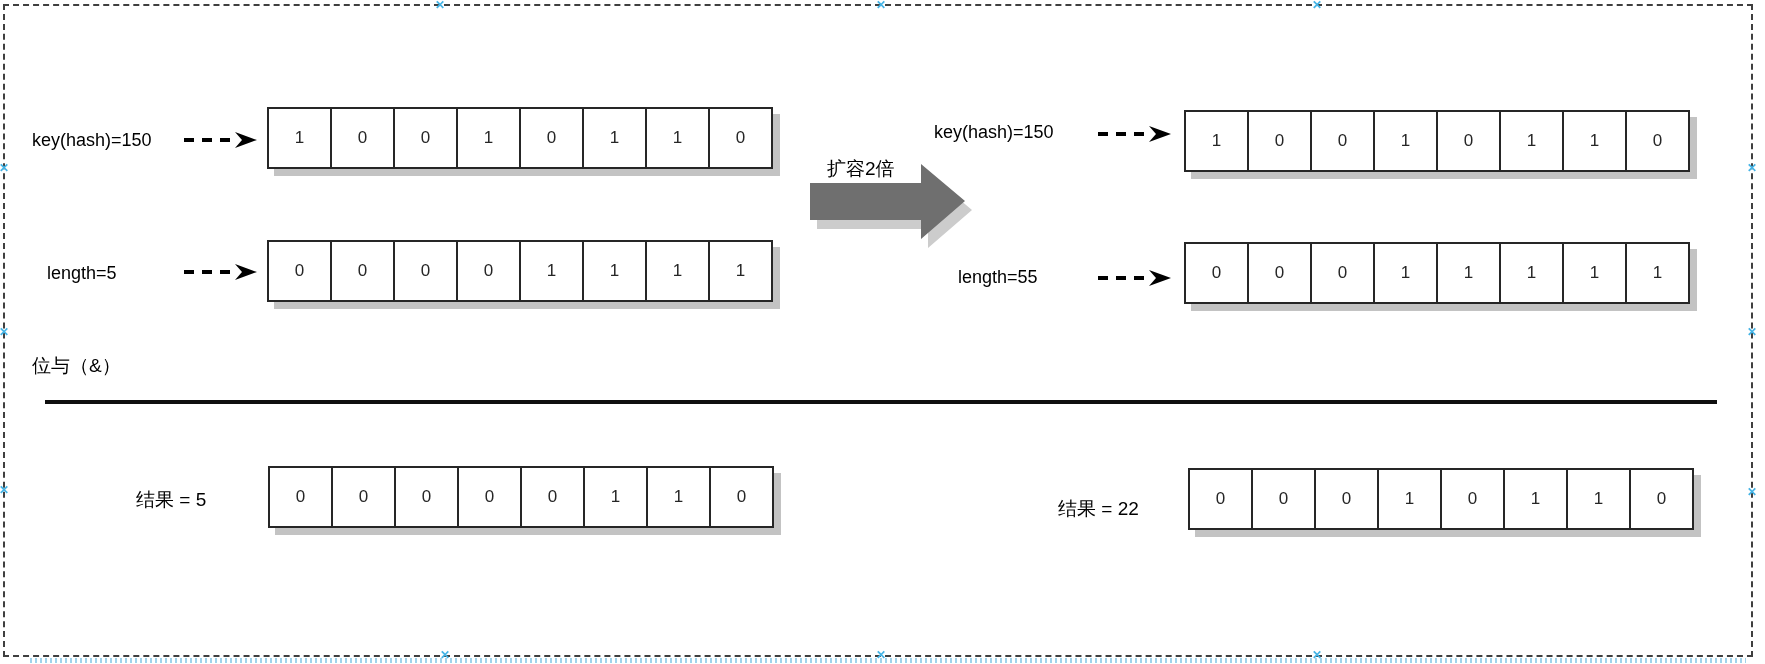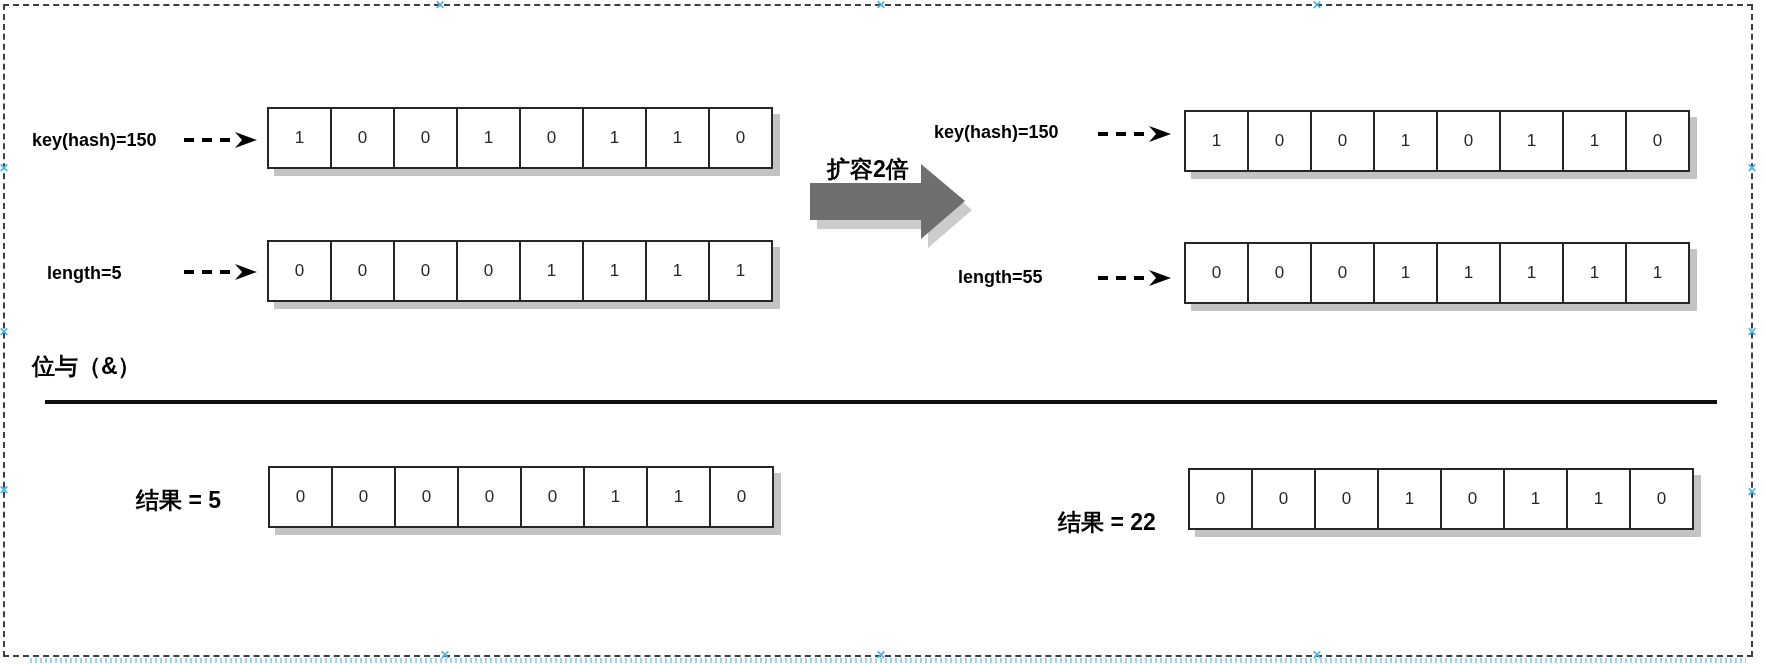--- a/index.html
+++ b/index.html
@@ -9,24 +9,24 @@
   }
   .frame{
     position:absolute;left:3px;top:4px;width:1746px;height:649px;
     border:2px dashed #3f3f3f;pointer-events:none;
   }
   .handle{
     position:absolute;color:#45b4e6;font-size:12px;font-weight:bold;
     transform:translate(-50%,-50%);line-height:1;z-index:5;
   }
   .label{
-    position:absolute;font-weight:bold;font-size:18px;color:#000;
+    position:absolute;font-weight:normal;font-size:18px;color:#000;
     white-space:nowrap;line-height:22px;
   }
-  .label.cjk{font-size:23px}
+  .label.cjk{font-size:19px}
   .bitrow{
     position:absolute;display:flex;background:#fff;
     border:2px solid #262626;height:58px;
     box-shadow:7px 7px 0 #c3c3c3;
   }
   .cell{
     width:61px;display:flex;align-items:center;justify-content:center;
     font-size:17px;color:#262626;border-left:2px solid #262626;
     background:#fff;
   }
@@ -152,21 +152,21 @@
   <div class="cell">0</div>
   <div class="cell">0</div>
   <div class="cell">0</div>
   <div class="cell">1</div>
   <div class="cell">1</div>
   <div class="cell">1</div>
   <div class="cell">1</div>
   <div class="cell">1</div>
 </div>
 
-<div class="label cjk" style="left:1058px;top:511px">结果 = 22</div>
+<div class="label cjk" style="left:1058px;top:498px">结果 = 22</div>
 
 <div class="bitrow" style="left:1188px;top:468px">
   <div class="cell">0</div>
   <div class="cell">0</div>
   <div class="cell">0</div>
   <div class="cell">1</div>
   <div class="cell">0</div>
   <div class="cell">1</div>
   <div class="cell">1</div>
   <div class="cell">0</div>

